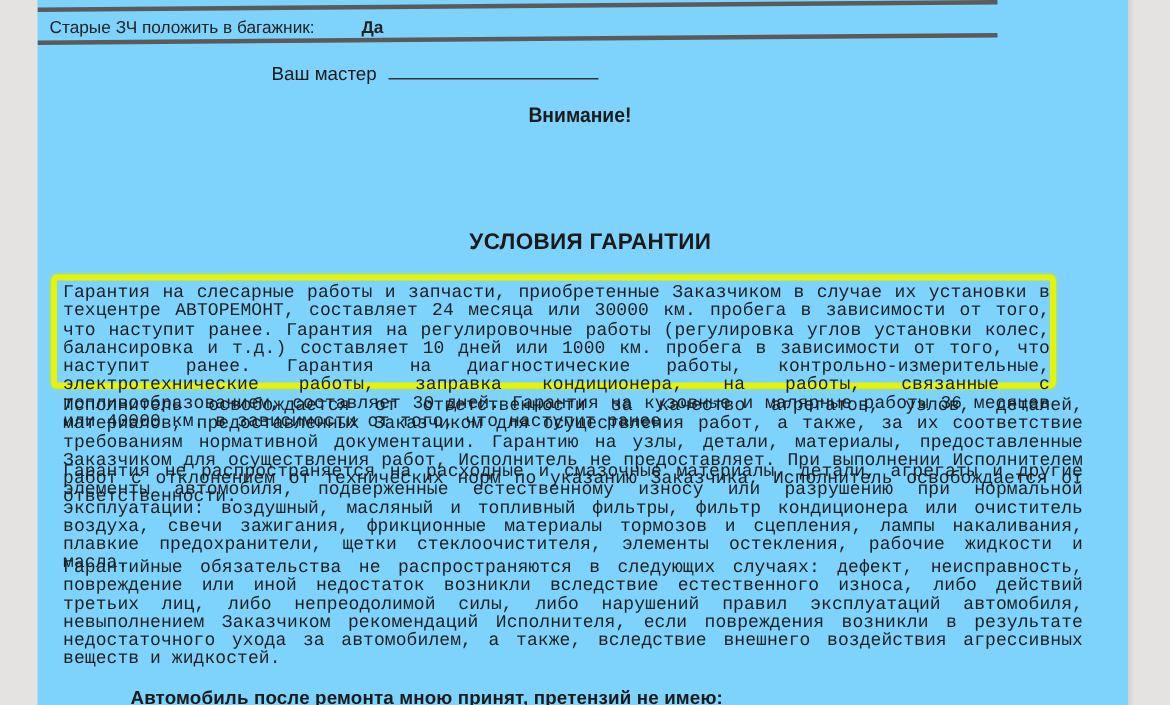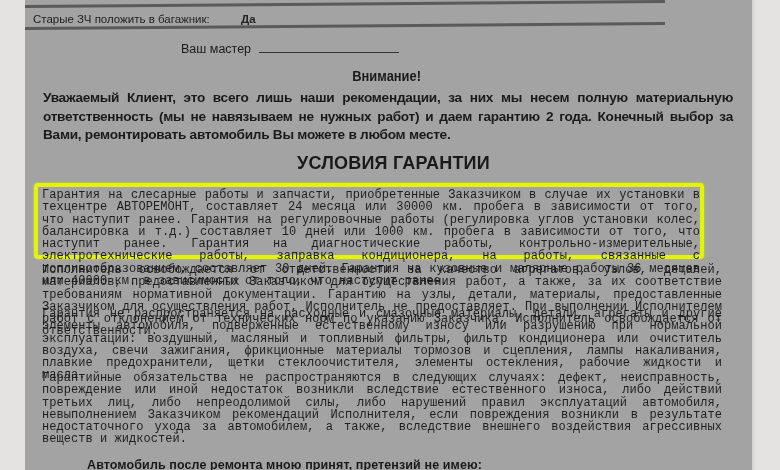--- a/index.html
+++ b/index.html
@@ -14,21 +14,21 @@
       position: relative;
       font-family: "Liberation Sans", sans-serif;
       color: #1a1a1a;
     }
     .page {
       position: absolute;
       left: 25px;
       top: 0;
       width: 727px;
       height: 470px;
-      background: #a3a3a3;
+      background: #7dd3fc;
       overflow: hidden;
     }
     .topline {
       position: absolute;
       height: 3px;
       background: #5a5a5a;
       transform-origin: left center;
     }
     .field-row {
       position: absolute;
@@ -82,21 +82,21 @@
       text-align-last: left;
       letter-spacing: -0.25px;
     }
     .conditions-title {
       position: absolute;
       left: 0;
       width: 727px;
       top: 153px;
       text-align: center;
       font-weight: bold;
-      font-size: 18px;
+      font-size: 15px;
       letter-spacing: 0.2px;
       padding-left: 10px;
       box-sizing: border-box;
     }
     .highlight-box {
       position: absolute;
       left: 9px;
       top: 183px;
       width: 670px;
       height: 76px;
@@ -153,21 +153,20 @@
     <span>Старые ЗЧ положить в багажник:</span>
     <span class="value">Да</span>
   </div>
 
   <div class="master">
     <span>Ваш мастер</span>
     <span class="blank"></span>
   </div>
 
   <div class="attention-title">Внимание!</div>
-  <div class="attention-text">Уважаемый Клиент, это всего лишь наши рекомендации, за них мы несем полную материальную ответственность (мы не навязываем не нужных работ) и даем гарантию 2 года. Конечный выбор за Вами, ремонтировать автомобиль Вы можете в любом месте.</div>
 
   <div class="conditions-title">УСЛОВИЯ ГАРАНТИИ</div>
 
   <div class="highlight-box"></div>
 
   <div class="para p1">Гарантия на слесарные работы и запчасти, приобретенные Заказчиком в случае их установки в техцентре АВТОРЕМОНТ, составляет 24 месяца или 30000 км. пробега в зависимости от того, что наступит ранее. Гарантия на регулировочные работы (регулировка углов установки колес, балансировка и т.д.) составляет 10 дней или 1000 км. пробега в зависимости от того, что наступит ранее. Гарантия на диагностические работы, контрольно-измерительные, электротехнические работы, заправка кондиционера, на работы, связанные с топливообразованием, составляет 30 дней. Гарантия на кузовные и малярные работы 36 месяцев или 40000 км. в зависимости от того, что наступит ранее.</div>
   <div class="para p2">Исполнитель освобождается от ответственности за качество агрегатов, узлов, деталей, материалов, предоставленных Заказчиком для осуществления работ, а также, за их соответствие требованиям нормативной документации. Гарантию на узлы, детали, материалы, предоставленные Заказчиком для осуществления работ, Исполнитель не предоставляет. При выполнении Исполнителем работ с отклонением от технических норм по указанию Заказчика, Исполнитель освобождается от ответственности.</div>
   <div class="para p3">Гарантия не распространяется на расходные и смазочные материалы, детали, агрегаты и другие элементы автомобиля, подверженные естественному износу или разрушению при нормальной эксплуатации: воздушный, масляный и топливный фильтры, фильтр кондиционера или очиститель воздуха, свечи зажигания, фрикционные материалы тормозов и сцепления, лампы накаливания, плавкие предохранители, щетки стеклоочистителя, элементы остекления, рабочие жидкости и масла.</div>
   <div class="para p5">Гарантийные обязательства не распространяются в следующих случаях: дефект, неисправность, повреждение или иной недостаток возникли вследствие естественного износа, либо действий третьих лиц, либо непреодолимой силы, либо нарушений правил эксплуатаций автомобиля, невыполнением Заказчиком рекомендаций Исполнителя, если повреждения возникли в результате недостаточного ухода за автомобилем, а также, вследствие внешнего воздействия агрессивных веществ и жидкостей.</div>
 

